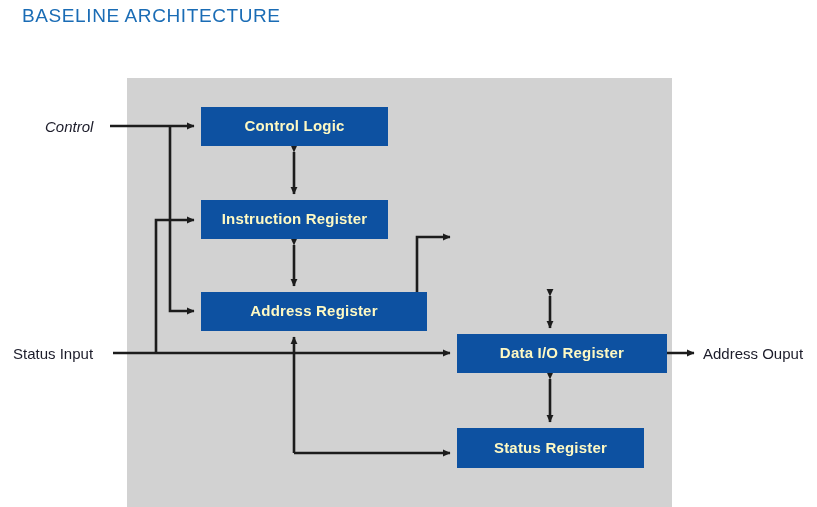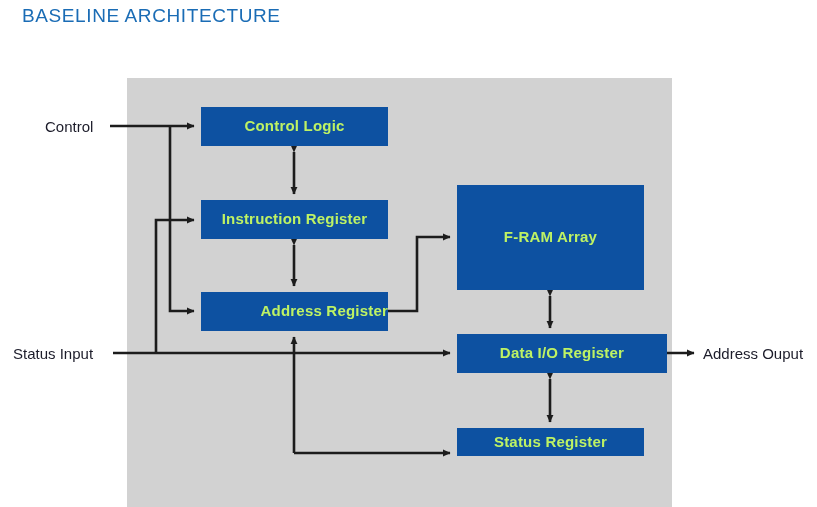--- a/index.html
+++ b/index.html
@@ -32,21 +32,21 @@
     position: absolute;
     left: 127px;
     top: 78px;
     width: 545px;
     height: 429px;
     background: #d2d2d2;
   }
   .block {
     position: absolute;
     background: #0d51a1;
-    color: #bef264;
+    color: #fef9c3;
     font-size: 15px;
     font-weight: bold;
     display: flex;
     align-items: center;
     justify-content: center;
     letter-spacing: 0.2px;
     box-sizing: border-box;
     text-align: center;
     line-height: 1.1;
   }
@@ -112,35 +112,32 @@
   </svg>
 
   <div class="block" style="left:201px; top:107px; width:187px; height:39px;">
     <span>Control Logic</span>
   </div>
 
   <div class="block" style="left:201px; top:200px; width:187px; height:39px;">
     <span>Instruction Register</span>
   </div>
 
-  <div class="block" style="left:201px; top:292px; width:187px; height:39px;justify-content:flex-end;">
+  <div class="block" style="left:201px; top:292px; width:226px; height:39px;">
     <span>Address Register</span>
   </div>
 
-  <div class="block" style="left:457px; top:185px; width:187px; height:105px;">
-    <span>F-RAM Array</span>
-  </div>
 
   <div class="block" style="left:457px; top:334px; width:210px; height:39px;">
     <span>Data I/O Register</span>
   </div>
 
-  <div class="block" style="left:457px; top:428px; width:187px; height:28px;">
+  <div class="block" style="left:457px; top:428px; width:187px; height:40px;">
     <span>Status Register</span>
   </div>
 
-  <div class="ext-label" style="left:45px; top:118px;">Control</div>
+  <div class="ext-label" style="left:45px; top:118px;font-style:italic;">Control</div>
 
   <div class="ext-label" style="left:13px; top:345px;">Status Input</div>
 
   <div class="ext-label" style="left:703px; top:345px;">Address Ouput</div>
 
 </div>
 
 </body></html>

